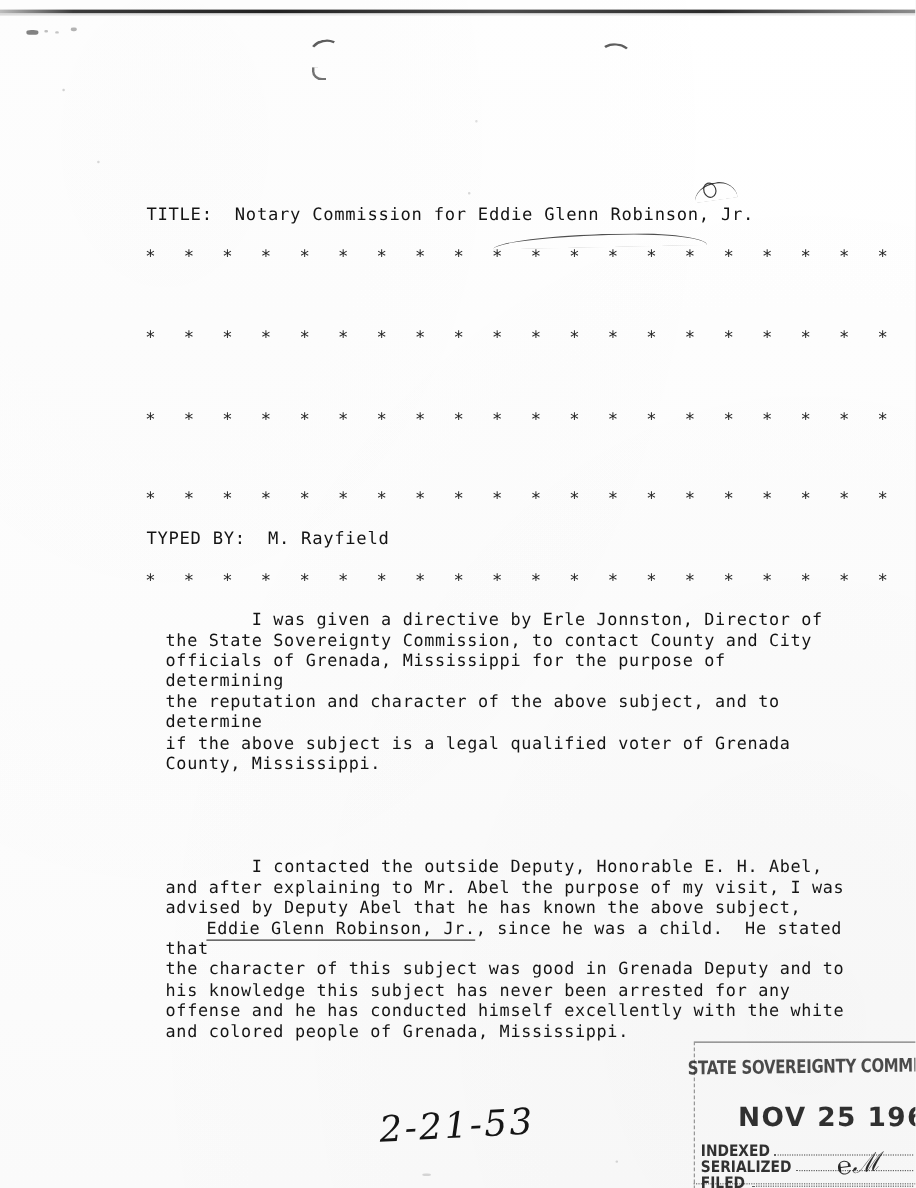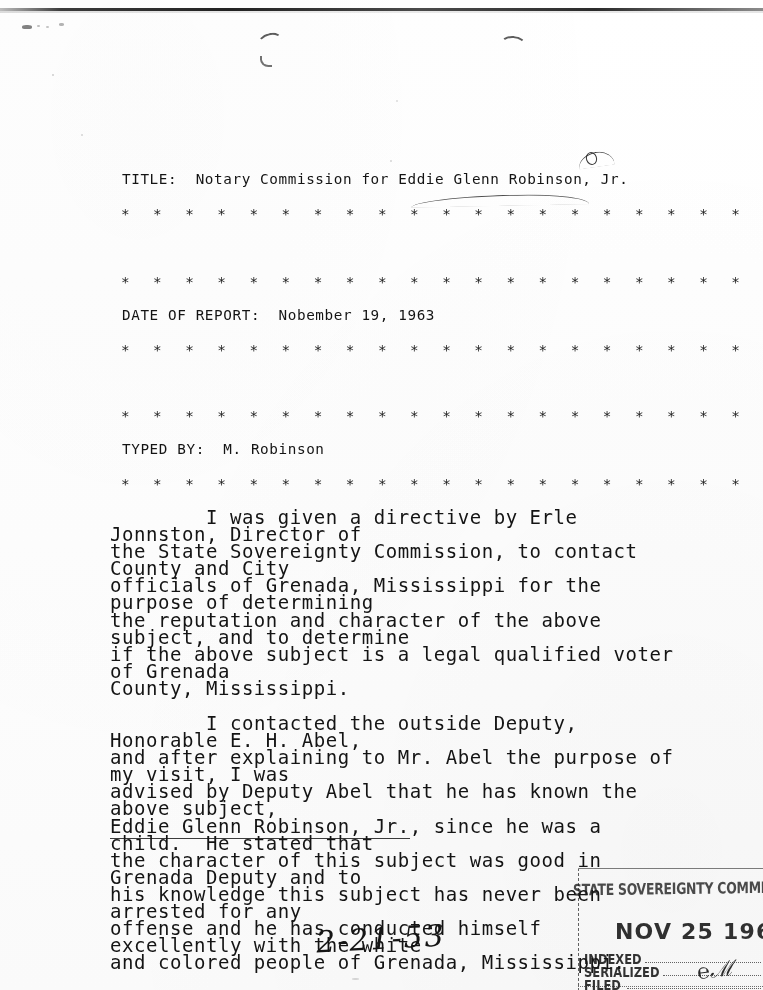--- a/index.html
+++ b/index.html
@@ -81,30 +81,31 @@
     position: absolute;
     left: 121px;
     font-size: 14.3px;
     white-space: pre;
     letter-spacing: 2.1px;
     line-height: 1;
     color: #232323;
   }
   .para {
     position: absolute;
-    left: 110px;
+    left: 138px;
     width: 570px;
-    font-size: 19px;
+    font-size: 14px;
     letter-spacing: 0.55px;
     line-height: 17.1px;
     white-space: pre-wrap;
   }
   .para .u {
     border-bottom: 1px solid rgba(25,25,25,0.85);
     padding-bottom: 1px;
+    margin-left: 34px;
   }
   
   #hand-ink {
     position: absolute;
     left: 316px;
     top: 921px;
     font-family: "DejaVu Serif", "Liberation Serif", serif;
     font-size: 30px;
     font-style: italic;
     letter-spacing: 2px;
@@ -224,24 +225,23 @@
   <div class="speck" style="left:513px;top:967px;width:2px;height:2px;opacity:.3;"></div>
   <div class="speck" style="left:352px;top:978px;width:7px;height:2px;opacity:.3;"></div>
 
   <div class="arc" style="left:258px;top:33px;width:22px;height:16px;transform:rotate(-12deg);"></div>
   <div class="arc-tail" style="left:260px;top:56px;"></div>
   <div class="arc" style="left:500px;top:36px;width:22px;height:14px;transform:rotate(4deg);"></div>
 
   <div class="hdr-line" style="top:172px;">TITLE:  Notary Commission for Eddie Glenn Robinson, Jr.</div>
   <div class="star-line" style="top:207px;">*  *  *  *  *  *  *  *  *  *  *  *  *  *  *  *  *  *  *  *  *  *  *  *  *  *  *  *  *  *  *  *  *  *</div>
   <div class="star-line" style="top:275px;">*  *  *  *  *  *  *  *  *  *  *  *  *  *  *  *  *  *  *  *  *  *  *  *  *  *  *  *  *  *  *  *  *  *</div>
-  <div class="hdr-line" style="top:308px;">DATE OF REPORT:  Nobember 19, 1963</div>
   <div class="star-line" style="top:343px;">*  *  *  *  *  *  *  *  *  *  *  *  *  *  *  *  *  *  *  *  *  *  *  *  *  *  *  *  *  *  *  *  *  *</div>
   <div class="star-line" style="top:409px;">*  *  *  *  *  *  *  *  *  *  *  *  *  *  *  *  *  *  *  *  *  *  *  *  *  *  *  *  *  *  *  *  *  *</div>
-  <div class="hdr-line" style="top:442px;">TYPED BY:  M. Robinson</div>
+  <div class="hdr-line" style="top:442px;">TYPED BY:  M. Rayfield</div>
   <div class="star-line" style="top:477px;">*  *  *  *  *  *  *  *  *  *  *  *  *  *  *  *  *  *  *  *  *  *  *  *  *  *  *  *  *  *  *  *  *  *</div>
 
   <div id="title-underline"></div>
   <div id="title-caret"></div>
   <div id="title-caret-o"></div>
 
   <div class="para" style="top:509px;">        I was given a directive by Erle Jonnston, Director of
 the State Sovereignty Commission, to contact County and City
 officials of Grenada, Mississippi for the purpose of determining
 the reputation and character of the above subject, and to determine

